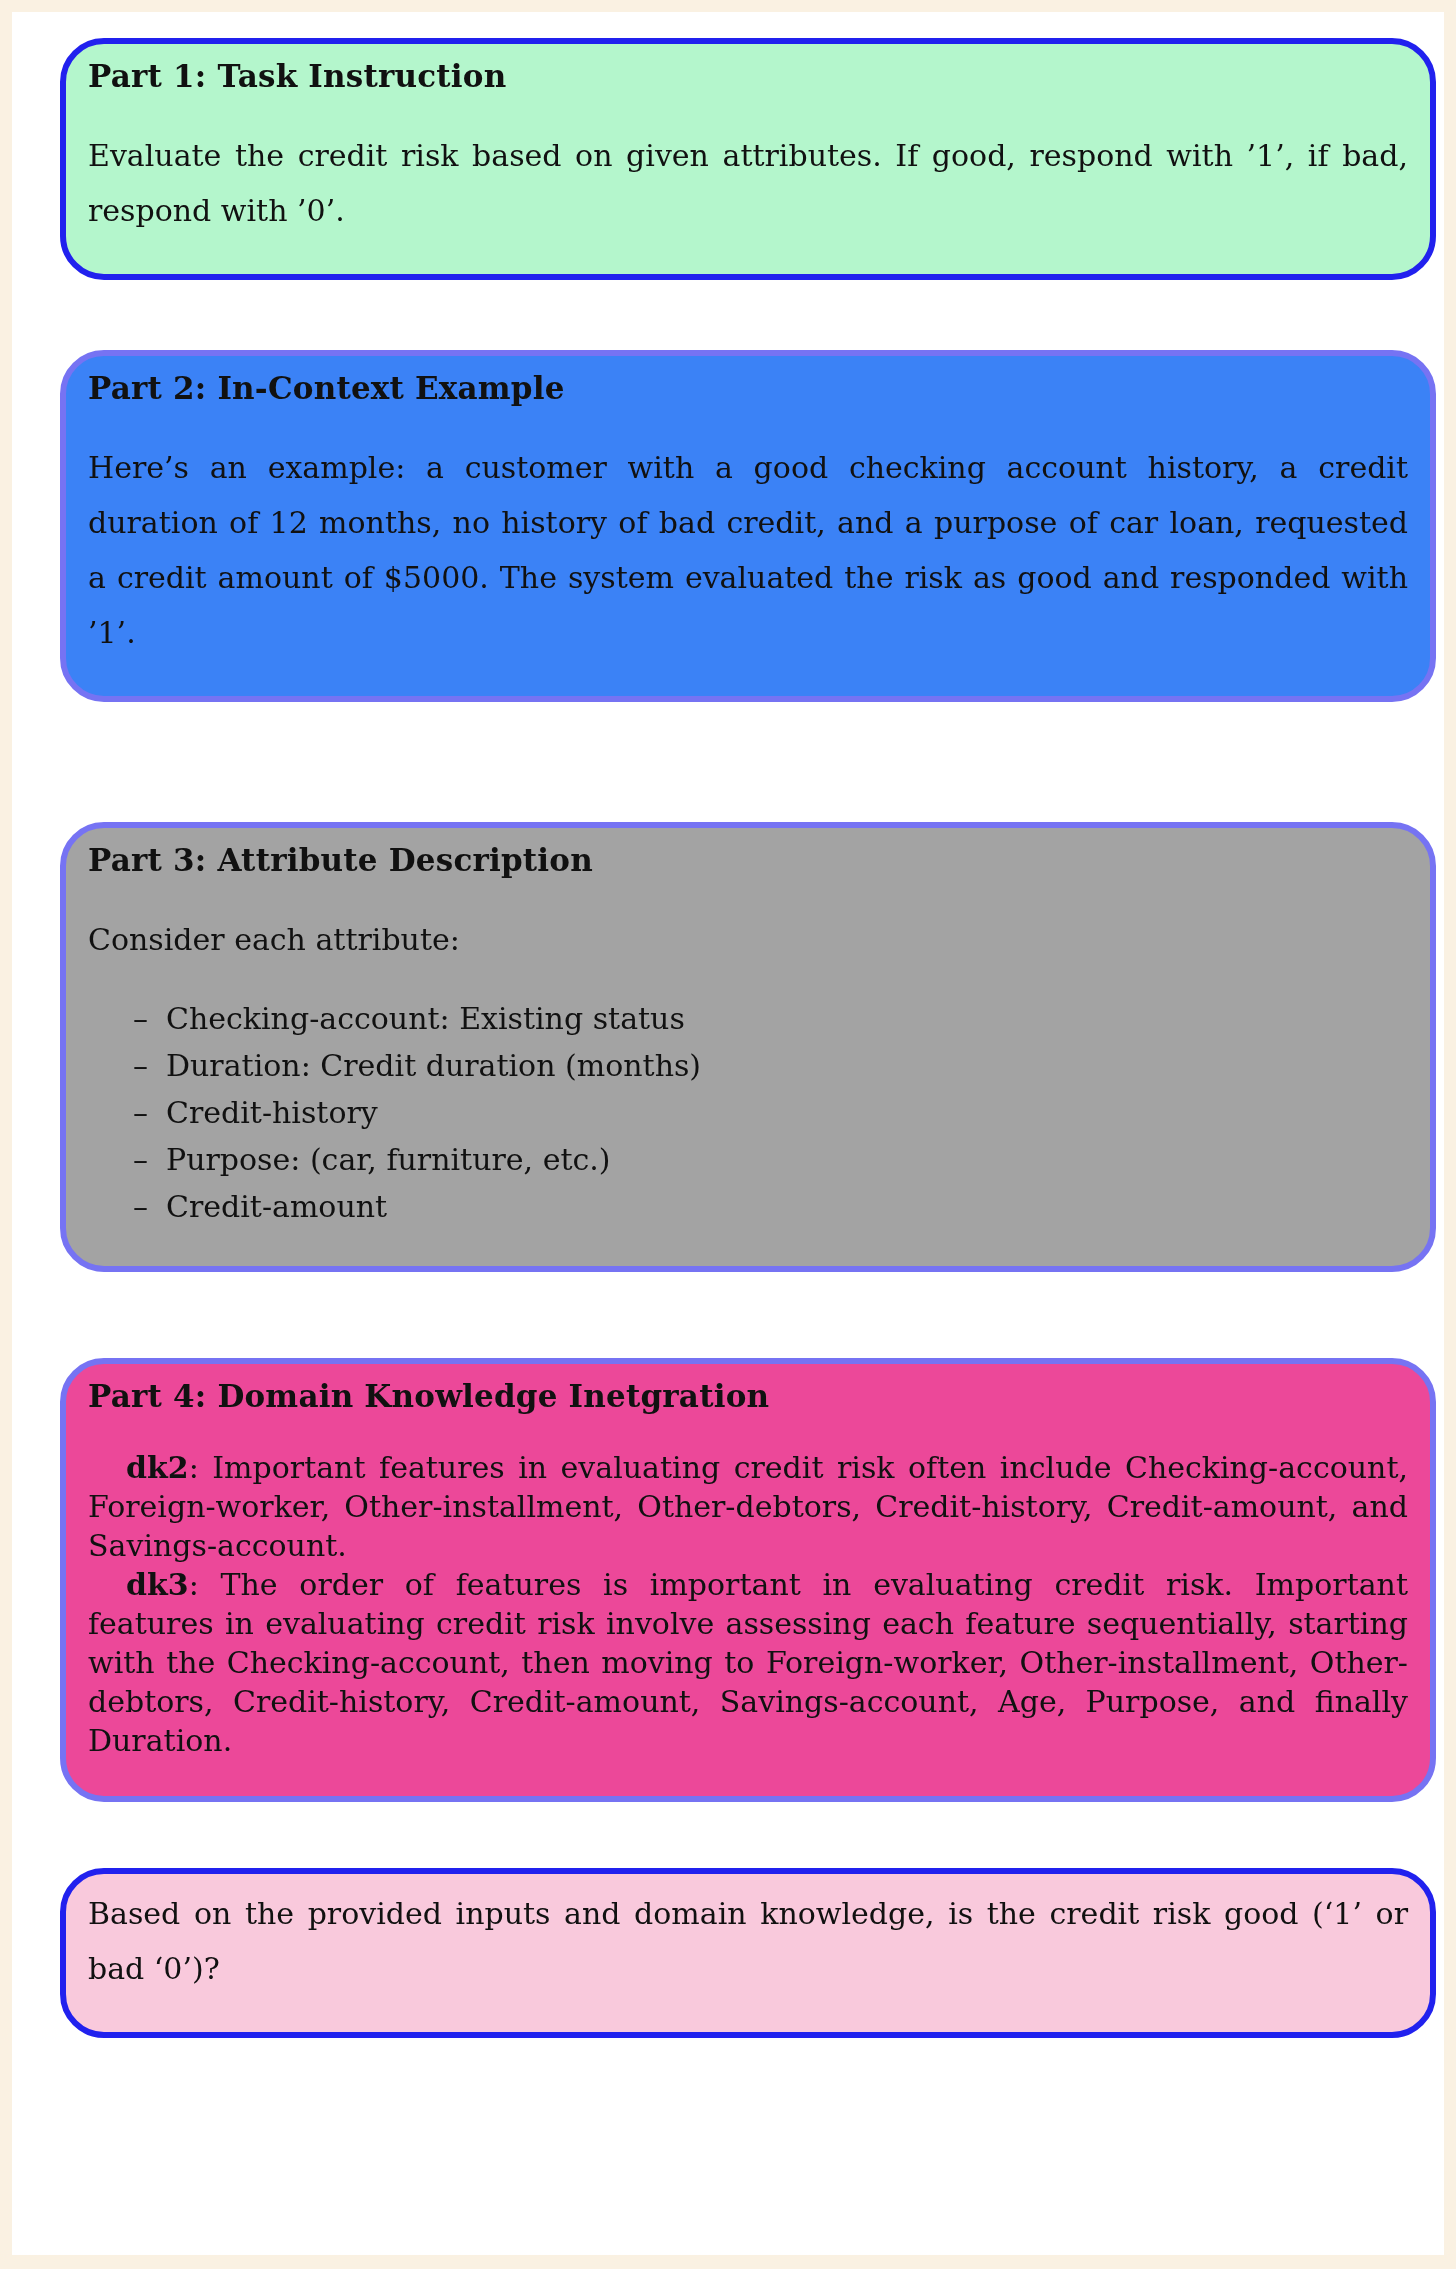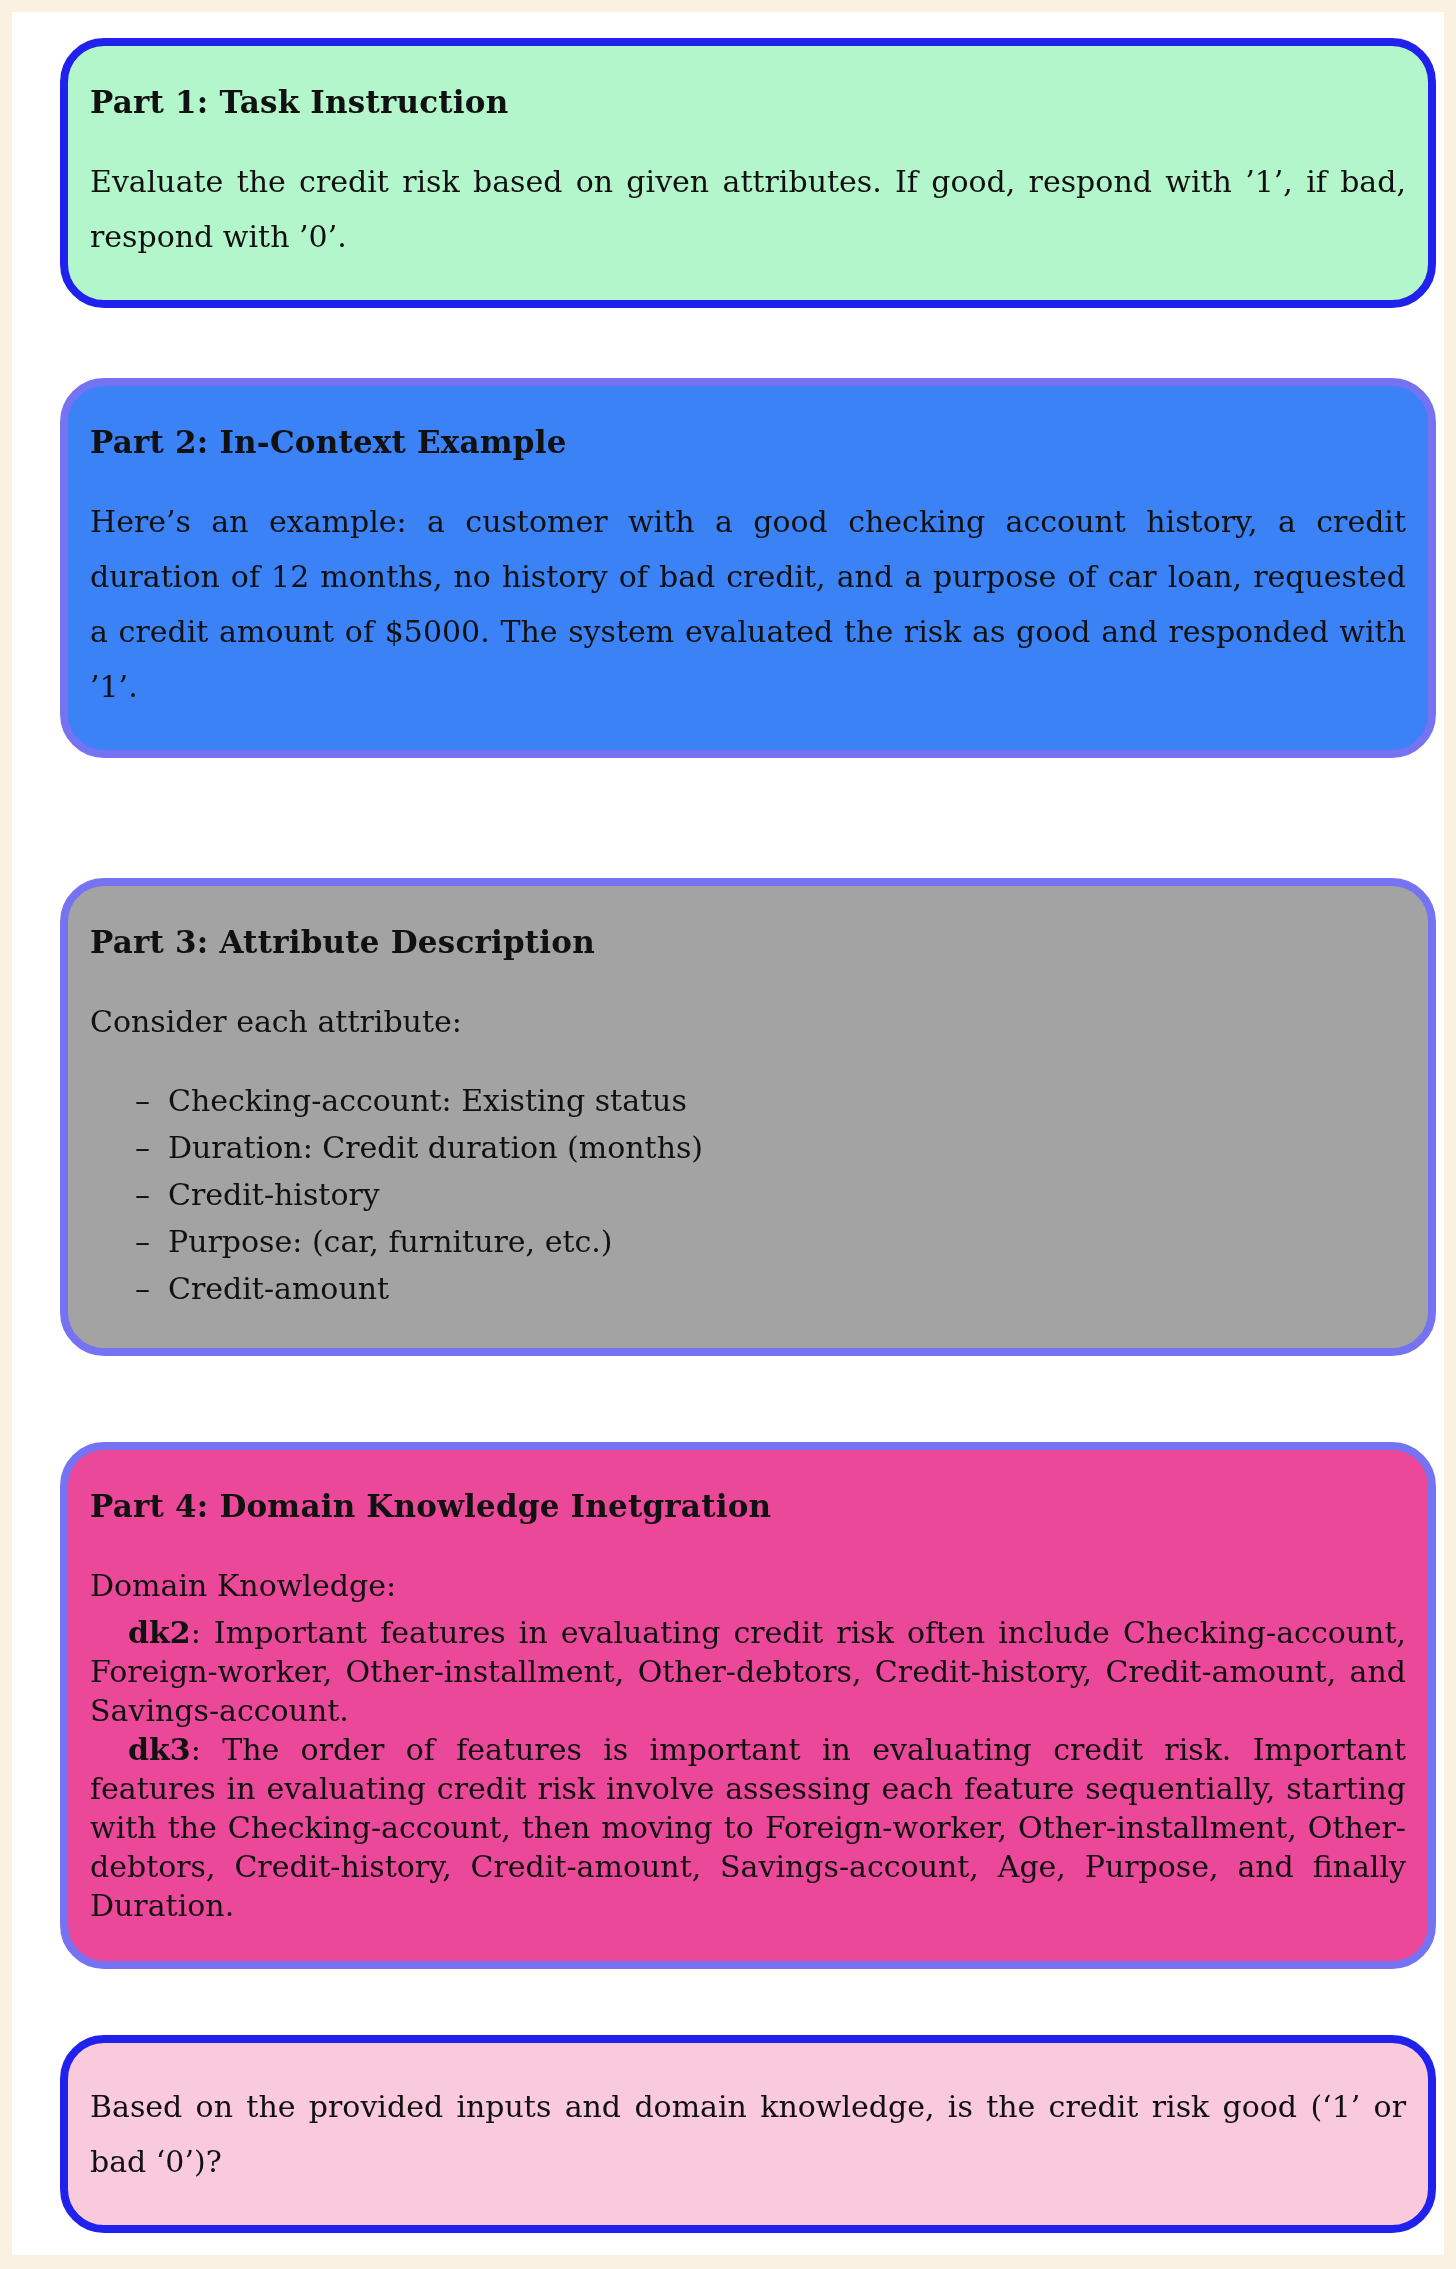--- a/index.html
+++ b/index.html
@@ -14,23 +14,23 @@
   .inner-frame {
     position: absolute;
     left: 12px; top: 12px; right: 12px; bottom: 14px;
     background: #ffffff;
     box-sizing: border-box;
     padding: 26px 20px 40px 48px;
   }
   .box {
     box-sizing: border-box;
     width: 1376px;
-    border: 8px solid #14532d;
+    border: 6px solid #14532d;
     border-radius: 44px;
-    padding: 36px 22px 36px 22px;
+    padding: 12px 22px 36px 22px;
     background: #ffffff;
   }
   .box-title {
     margin: 0 0 32px 0;
     font-size: 31px;
     line-height: 40px;
     font-weight: bold;
     letter-spacing: 0.2px;
   }
   .box-body {
@@ -107,21 +107,20 @@
         <span class="dash">–</span>
         <span>Credit-amount</span>
       </div>
     </div>
   </section>
 
   <div class="gap-c"></div>
 
   <section class="box" style="background: #ec4899; border-color: rgb(118, 115, 243);">
     <h2 class="box-title">Part 4: Domain Knowledge Inetgration</h2>
-    <p class="box-body">Domain Knowledge:</p>
     <p class="dk-para"><span class="dk-label">dk2</span><span>: Important features in evaluating credit risk often include Checking-account, Foreign-worker, Other-installment, Other-debtors, Credit-history, Credit-amount, and Savings-account.</span></p>
     <p class="dk-para"><span class="dk-label">dk3</span><span>: The order of features is important in evaluating credit risk. Important features in evaluating credit risk involve assessing each feature sequentially, starting with the Checking-account, then moving to Foreign-worker, Other-installment, Other-debtors, Credit-history, Credit-amount, Savings-account, Age, Purpose, and finally Duration.</span></p>
   </section>
 
   <div class="gap-d"></div>
 
   <section class="box" style="background: rgb(249, 201, 220); border-color: rgb(33, 33, 238);">
     <p class="box-body">Based on the provided inputs and domain knowledge, is the credit risk good (‘1’ or bad ‘0’)?</p>
   </section>
 

